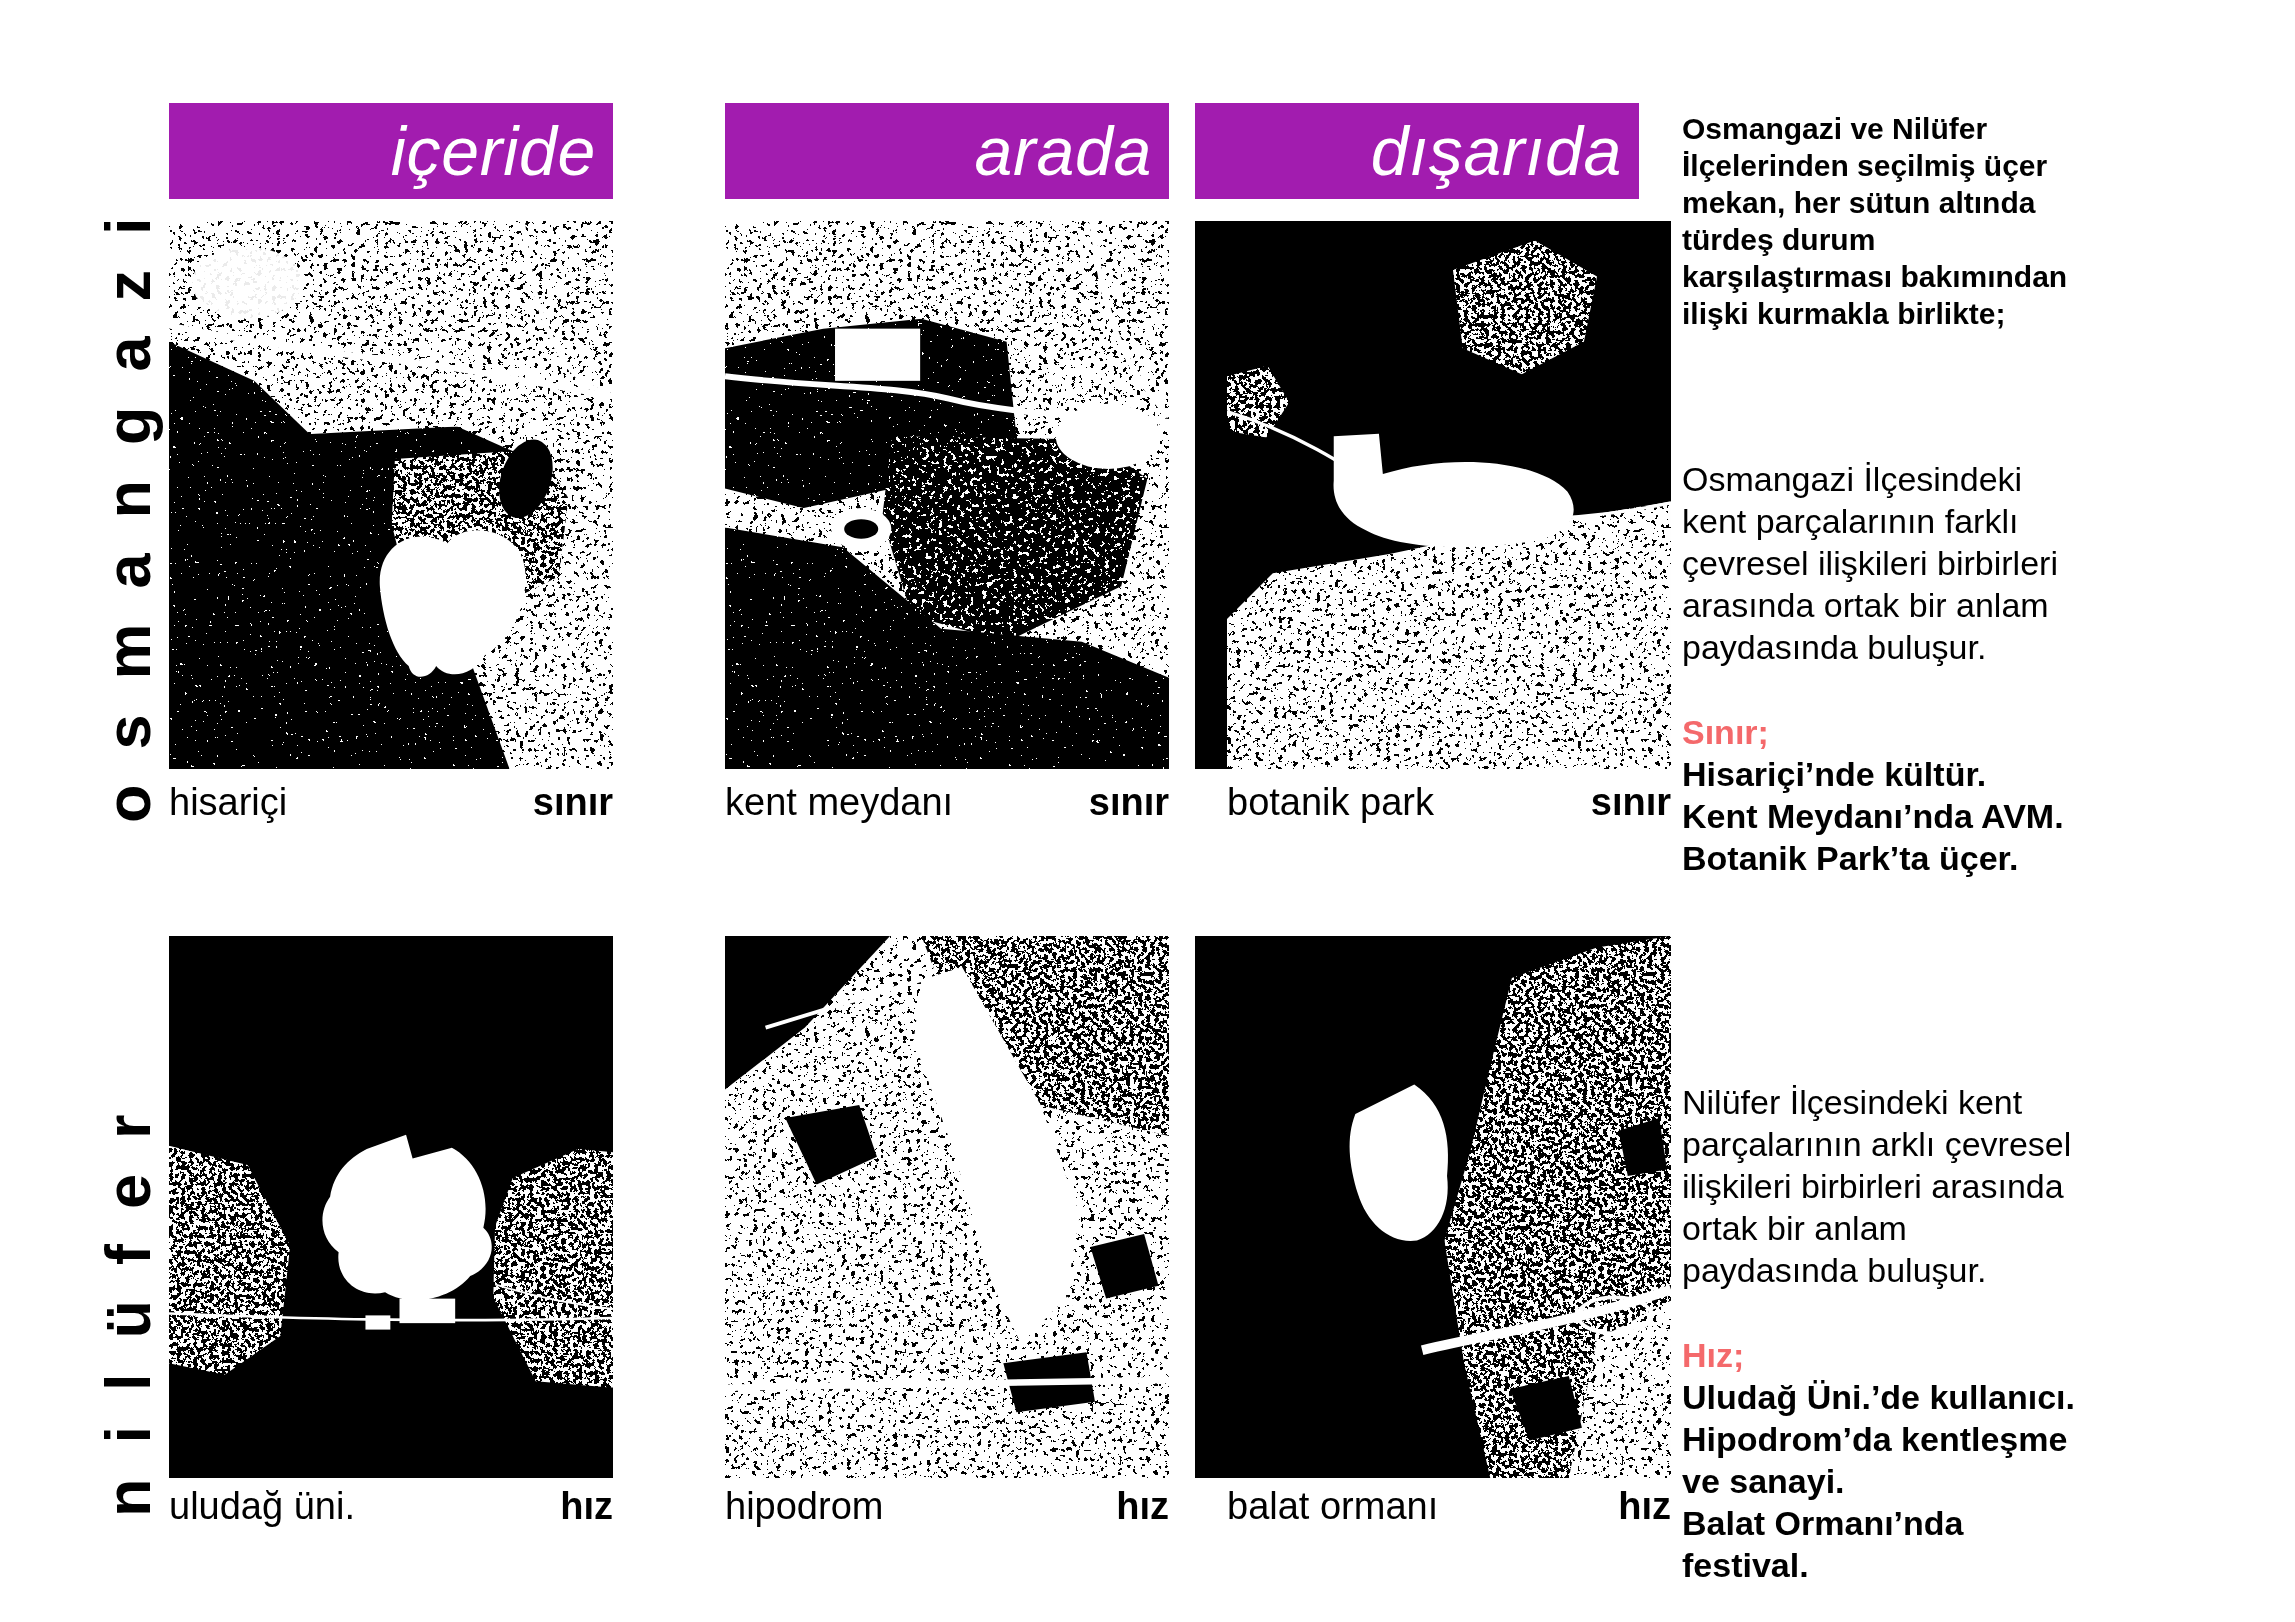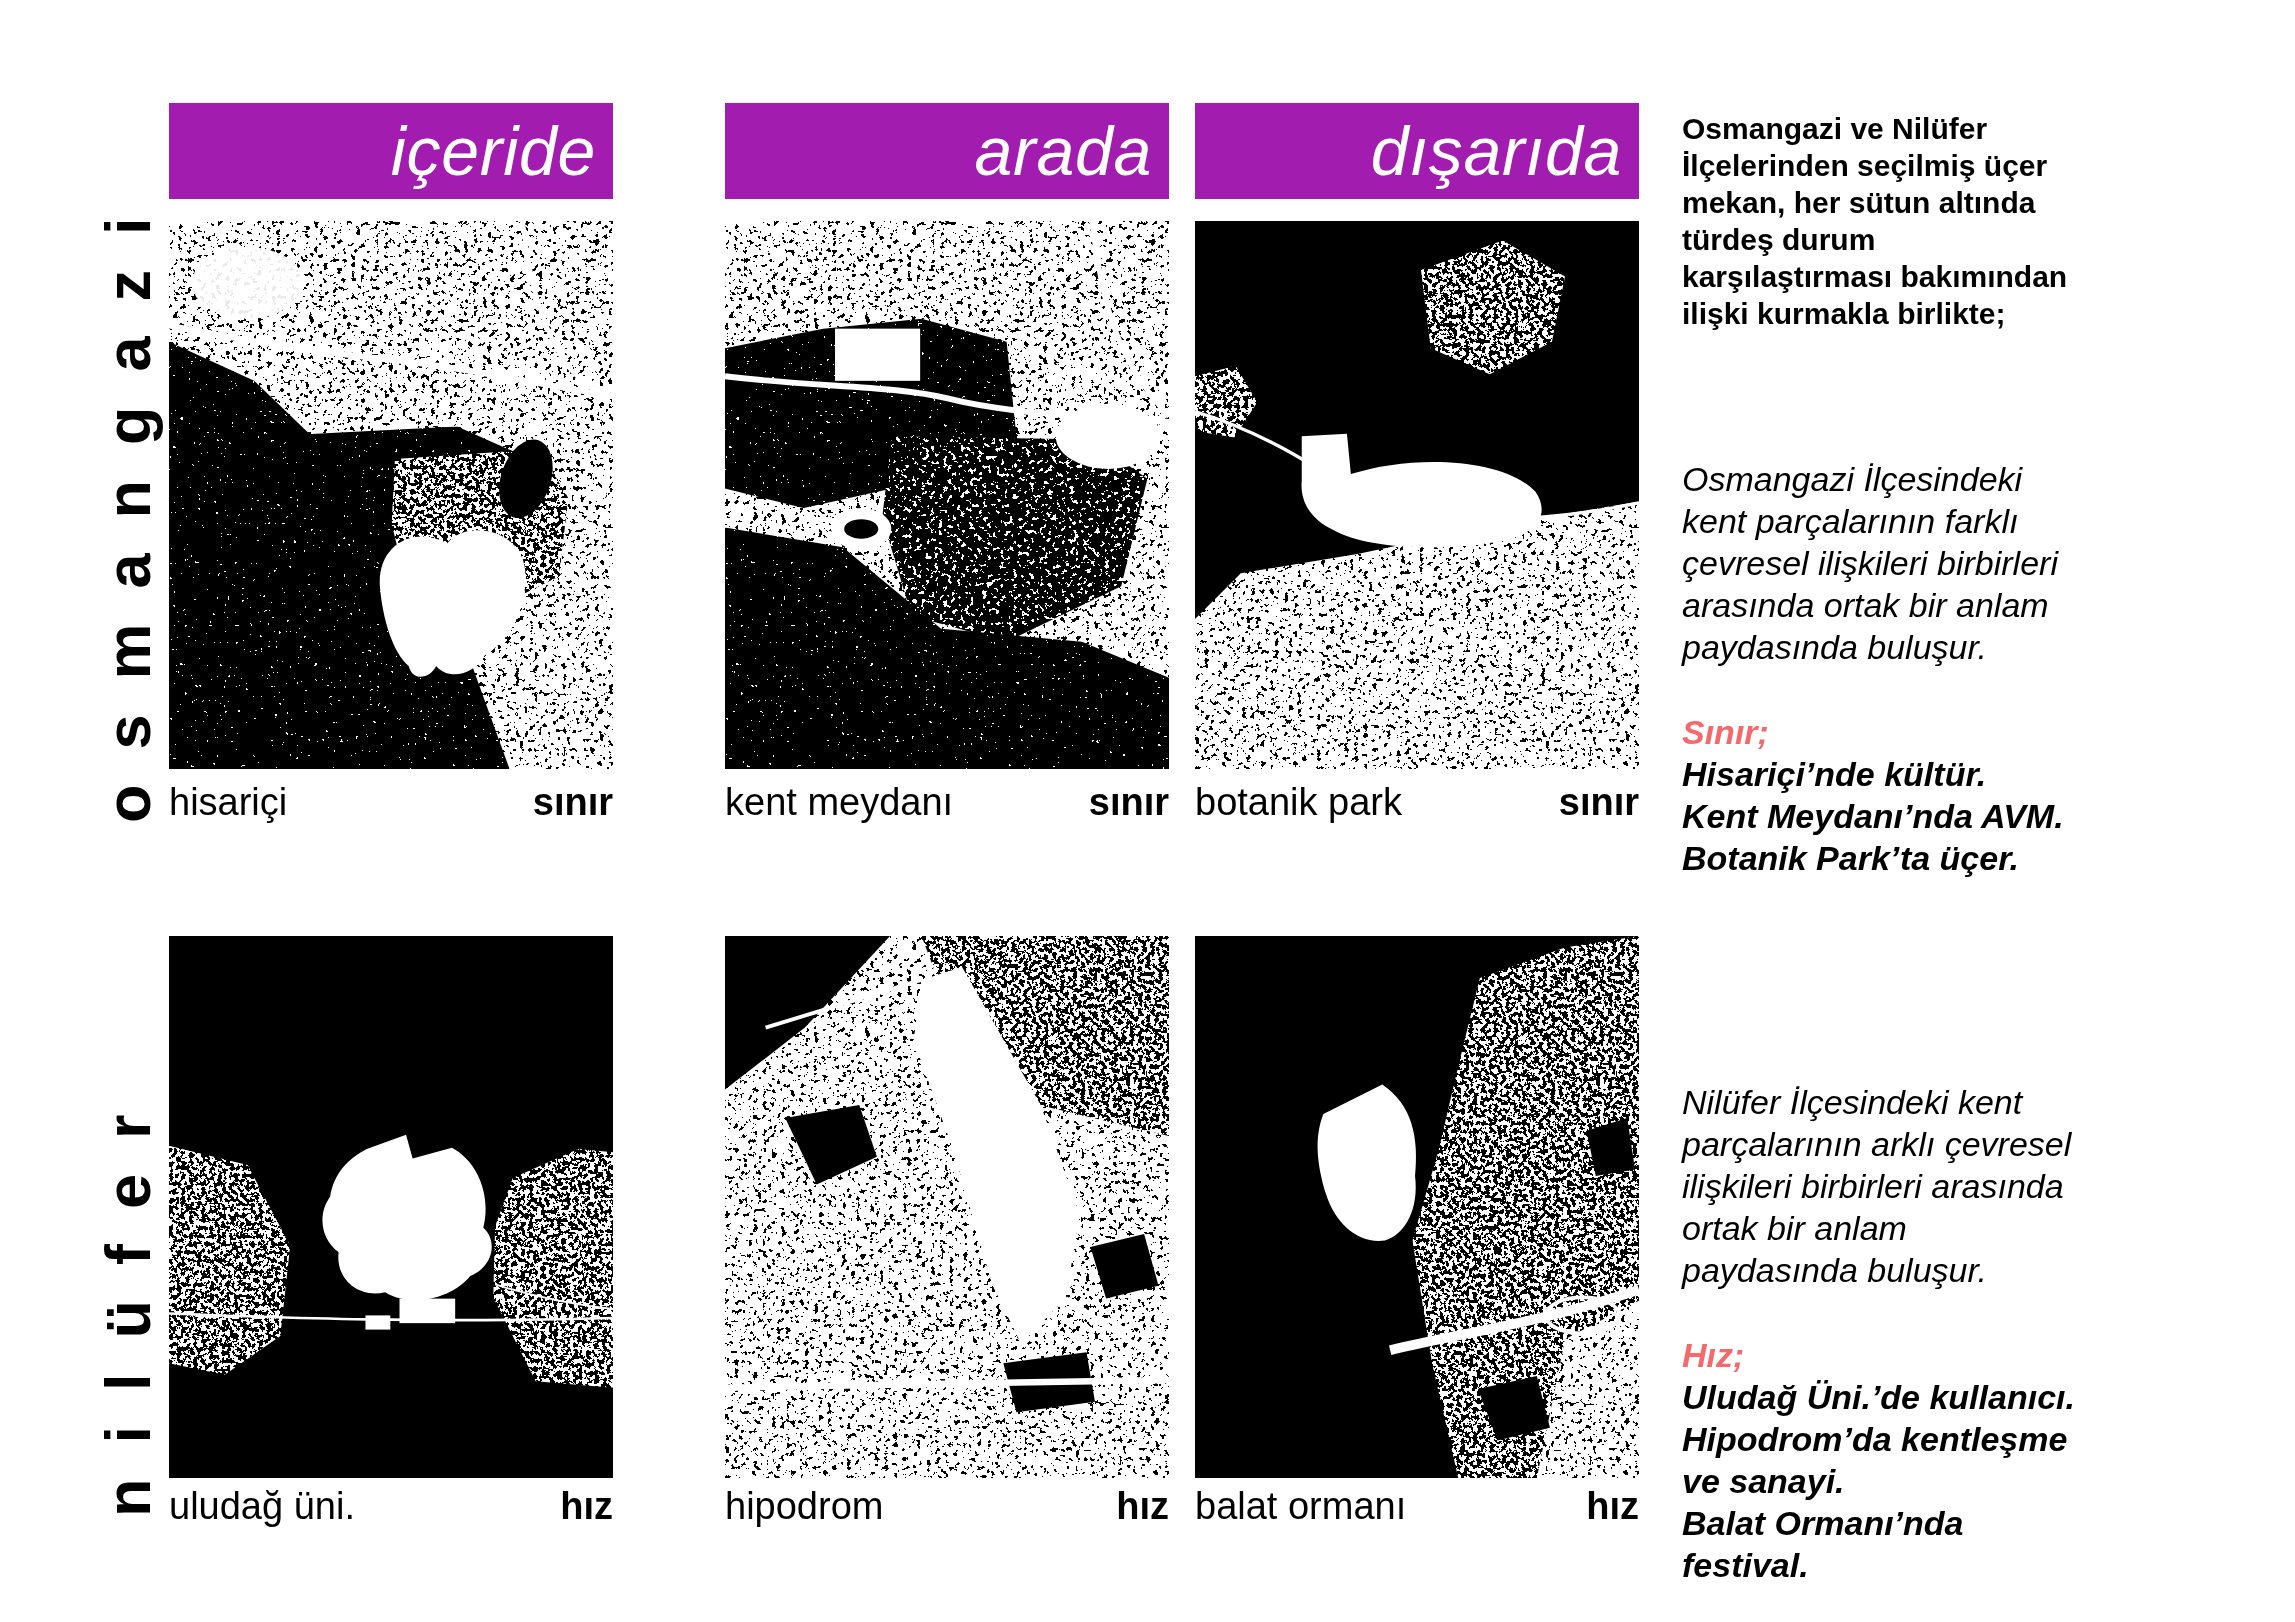--- a/index.html
+++ b/index.html
@@ -11,38 +11,38 @@
            box-sizing:border-box;padding-right:17px;text-align:right;}
   .colhead span{display:inline-block;line-height:96px;font-size:68px;font-style:italic;
                 color:#fff;letter-spacing:0.7px;}
 
   
   .map{position:absolute;width:444px;background:#000;overflow:hidden;}
   .map.r1{top:221px;height:548px;}
   .map.r2{top:936px;height:542px;}
   .map svg{display:block;width:100%;height:100%;}
 
-  .c1{left:169px;} .c2{left:677px;margin-left:48px;} .c3{left:1195px;}
+  .c1{left:169px;} .c2{left:677px;margin-left:48px;} .c3{left:1195px;padding-left:32px;}
 
   
   .cap{position:absolute;width:444px;height:51px;display:flex;justify-content:space-between;
        align-items:flex-start;font-size:38px;line-height:46px;}
   .cap.r1{top:779px;} .cap.r2{top:1483px;}
   .cap .tag{font-weight:bold;}
 
   
   .vlabel{position:absolute;left:160px;white-space:nowrap;line-height:63px;height:63px;
           font-size:63px;font-weight:bold;letter-spacing:35px;
           transform-origin:0 100%;transform:rotate(-90deg);}
   .vl1{top:760px;} .vl2{top:1454px;}
 
   
   .rcol{position:absolute;left:1682px;width:458px;}
   .intro{top:110px;font-weight:bold;font-size:30px;line-height:37px;}
-  .blk{font-style:italic;font-size:34px;line-height:42px;}
+  .blk{font-size:34px;line-height:42px;}
   .blk2{top:458px;} .blk3{top:1081px;}
   .kw{font-weight:bold;margin-top:43px;}
   .res{font-weight:bold;}
 </style>
 </head>
 <body>
 
 <svg width="0" height="0" style="position:absolute" aria-hidden="true">
   <defs>
     <filter id="nzL" x="-5%" y="-5%" width="110%" height="110%">

